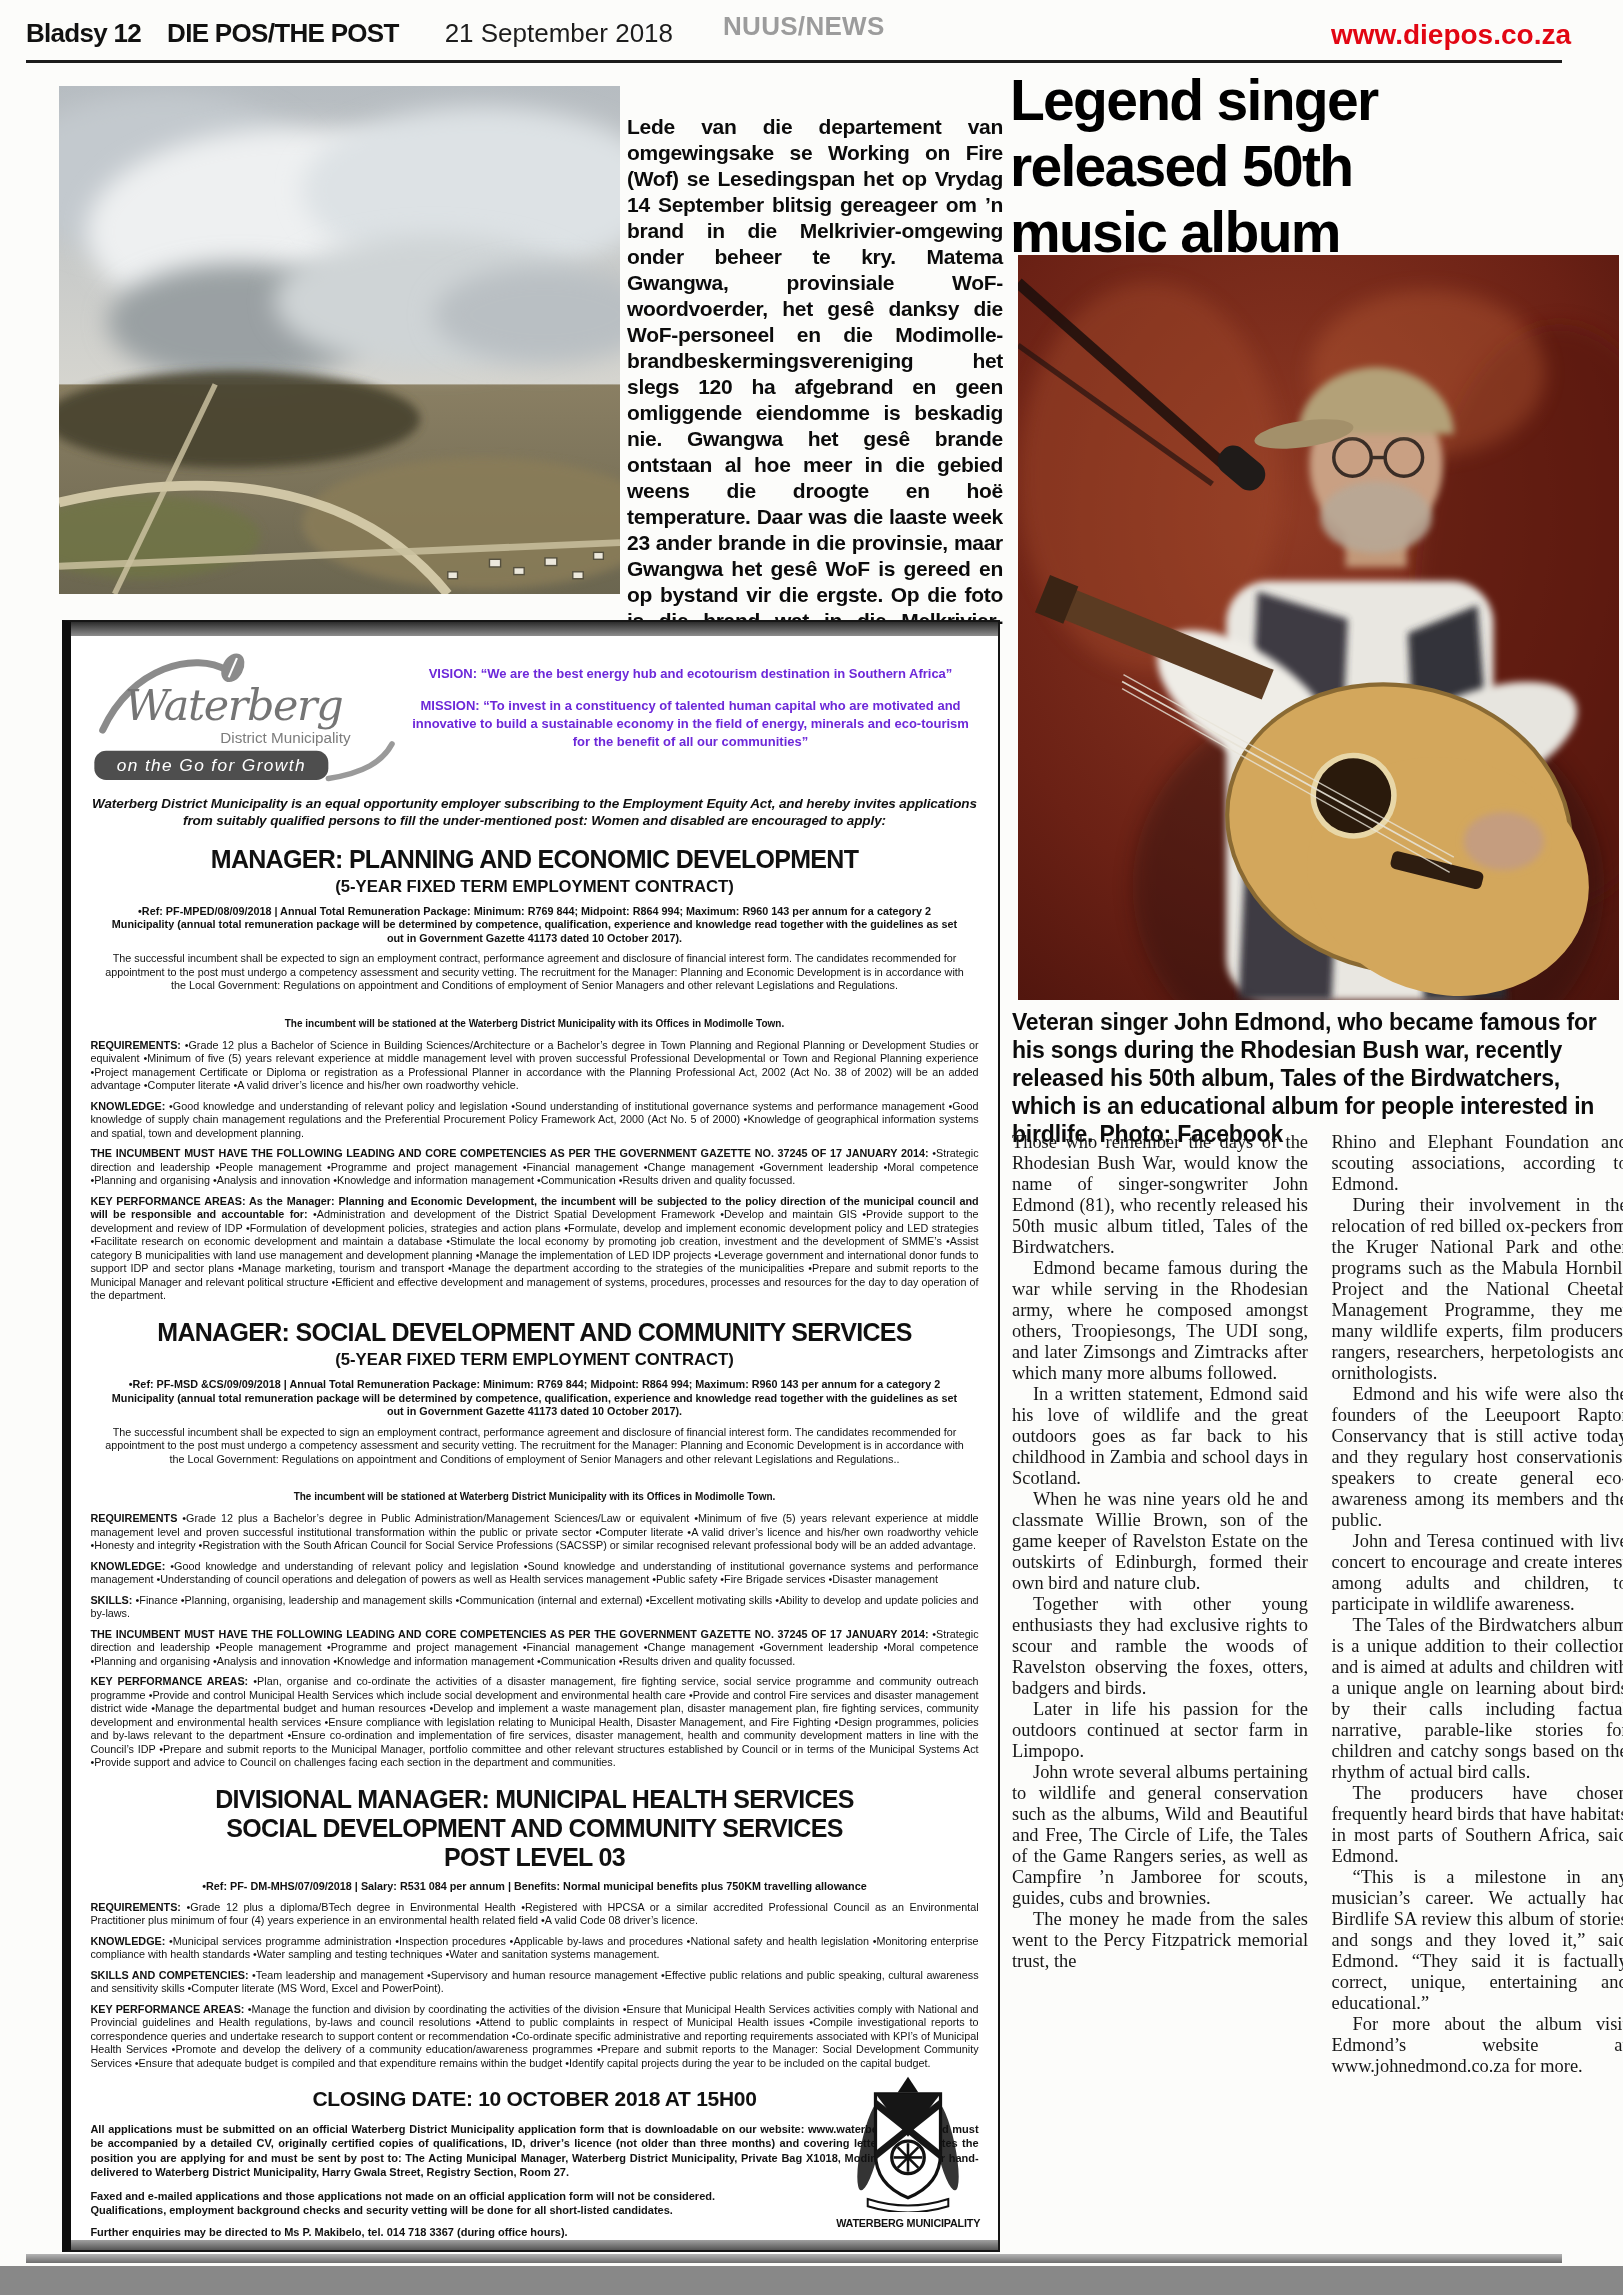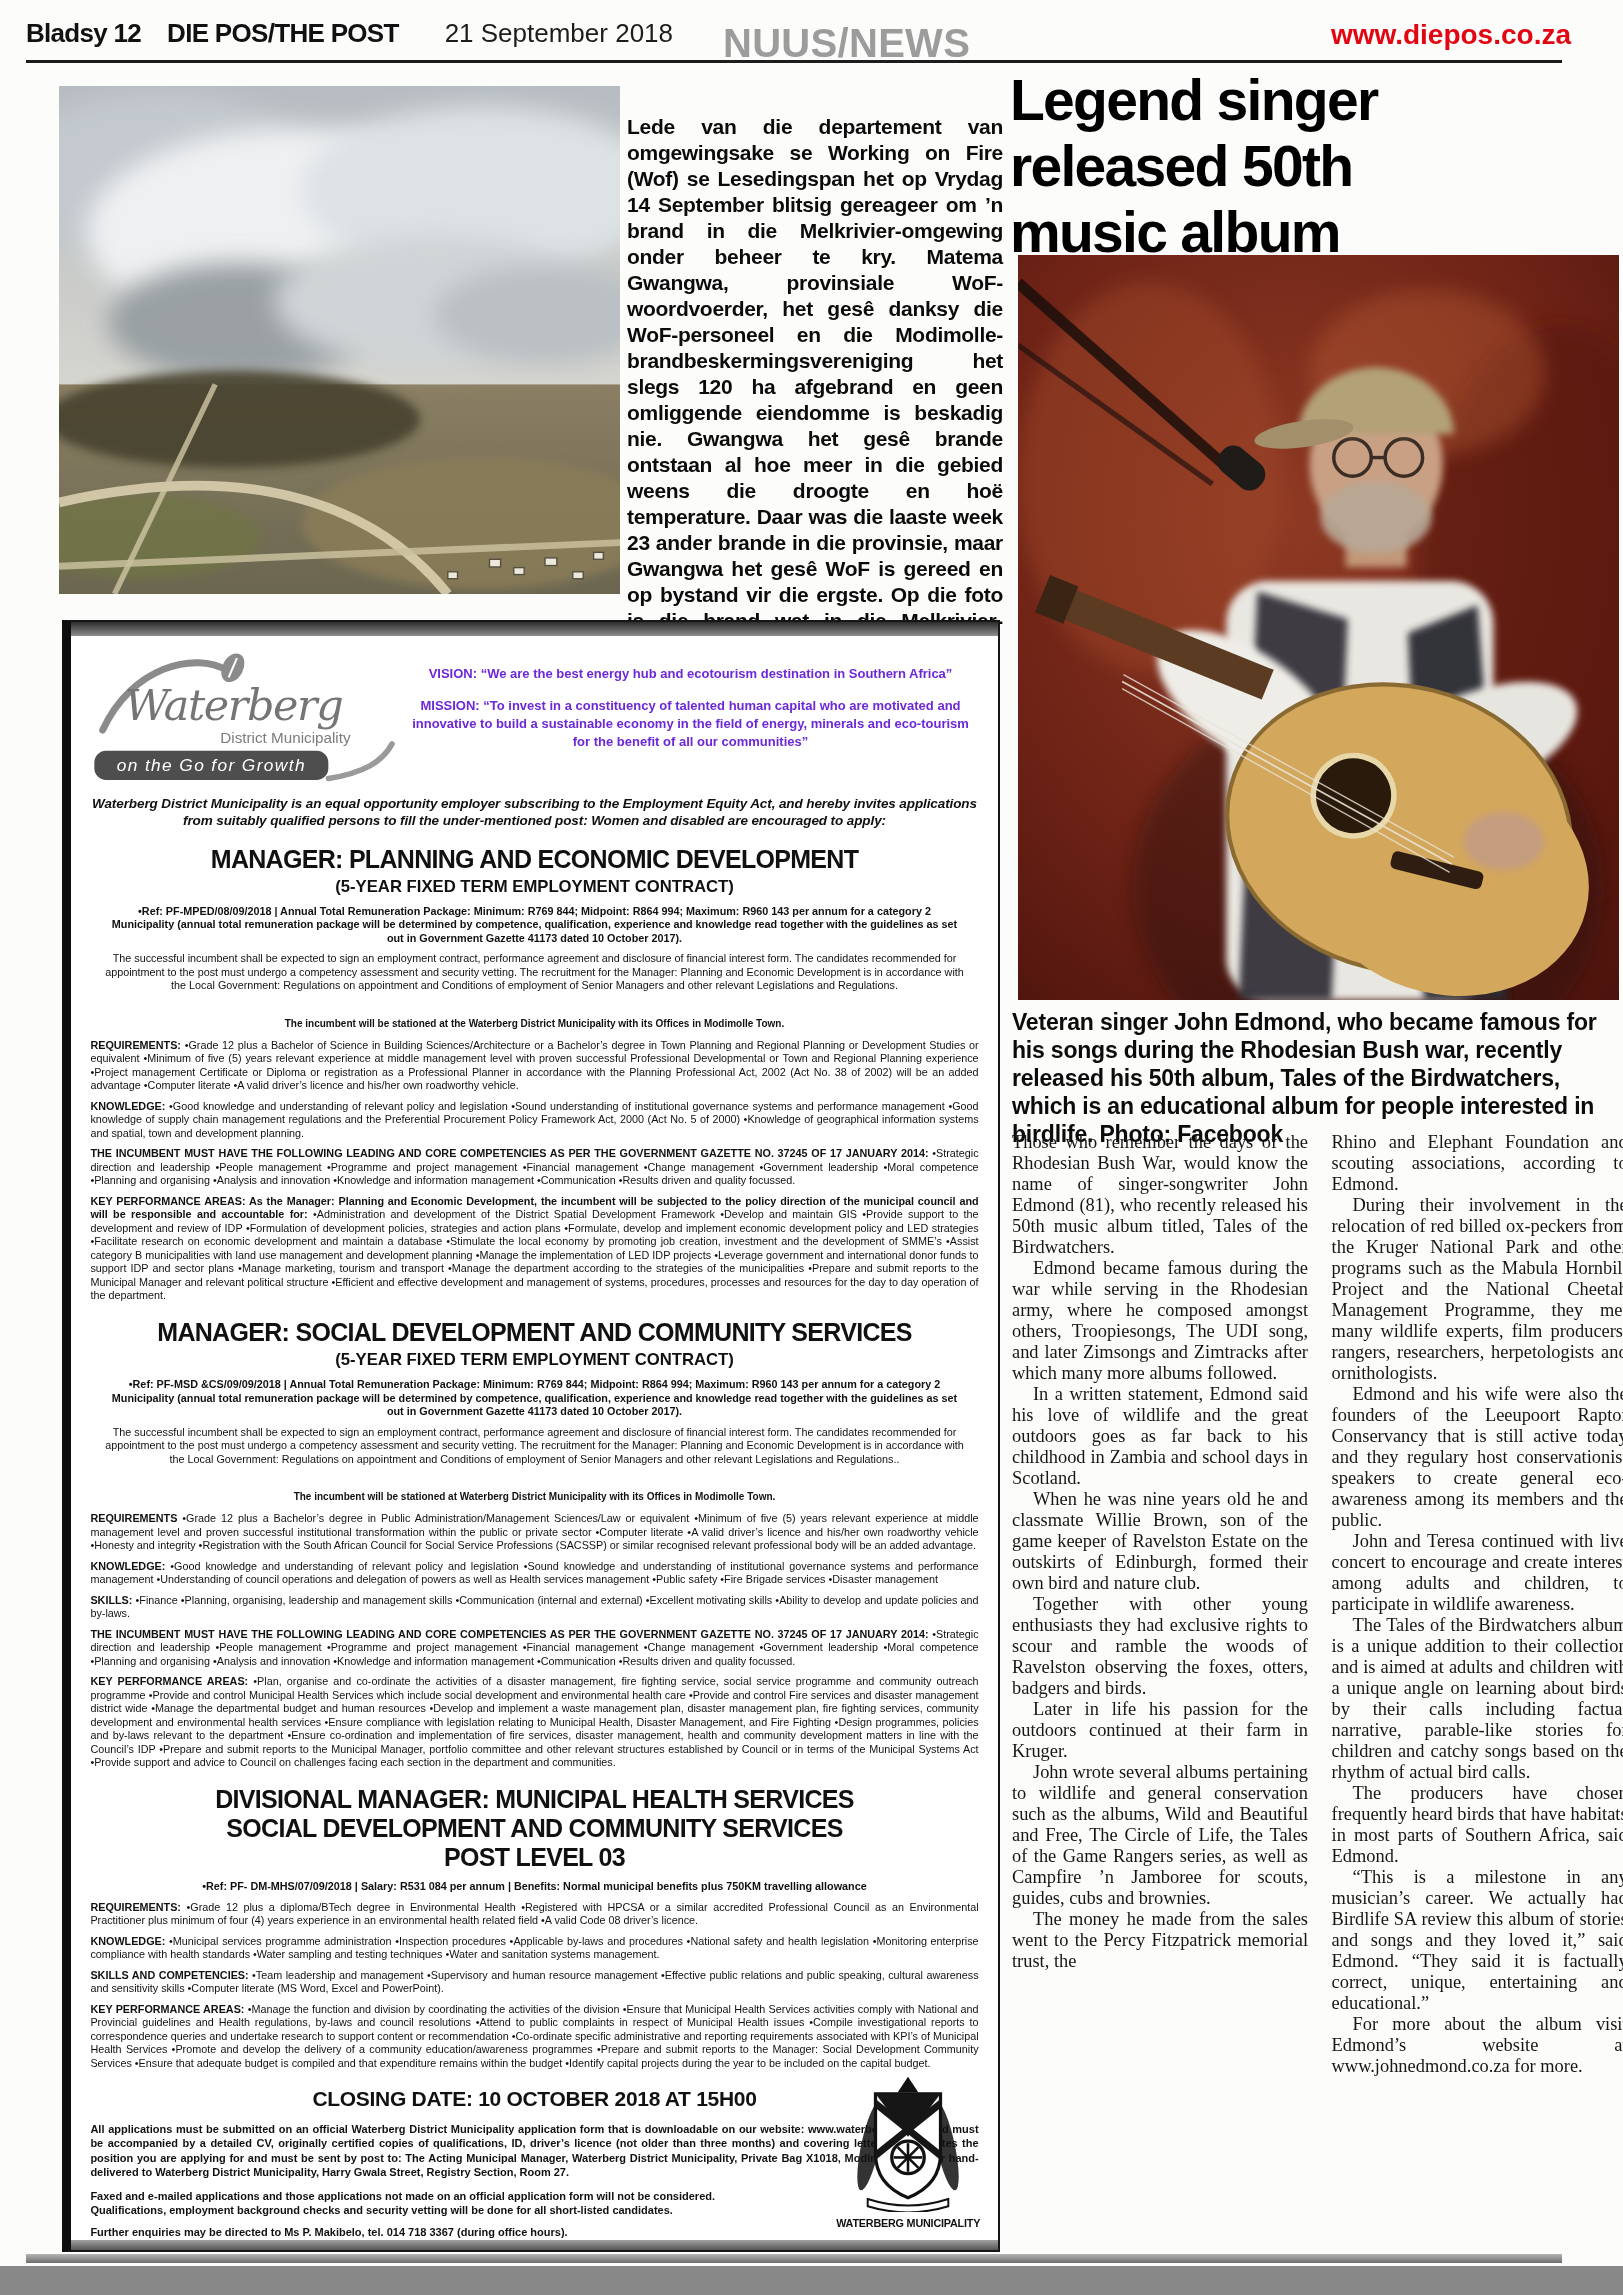--- a/index.html
+++ b/index.html
@@ -1,21 +1,21 @@
 <!DOCTYPE html>
 <html style="font-size:11px"><head>
 <meta charset="utf-8">
 <style>
   html,body{margin:0;padding:0;background:#888;}
   .page{position:relative;width:1623px;height:2266px;background:#fcfcfa;font-family:"Liberation Sans",sans-serif;color:#111;overflow:hidden;}
   
   #masthead-left{position:absolute;left:26px;top:18px;font-size:26px;display:flex;gap:26px;align-items:baseline;}
   .mh-bold{font-weight:700;letter-spacing:-0.7px;}
   .mh-date{font-weight:400;color:#1d1d1d;margin-left:20px;}
-  #masthead-section{position:absolute;left:723px;top:21px;font-size:40px;font-weight:700;color:#9c9c9c;letter-spacing:0.3px;}
+  #masthead-section{position:absolute;left:723px;top:11px;font-size:26px;font-weight:700;color:#9c9c9c;letter-spacing:0.3px;}
   #masthead-url{position:absolute;right:52px;top:19.4px;font-size:28px;font-weight:700;color:#e20613;}
   #masthead-rule{position:absolute;left:26px;width:1536px;top:60px;height:2.8px;background:#1c1c1c;}
   
   #fire-photo{position:absolute;left:59px;top:86px;width:561px;height:508px;background:#cfd2d4;}
   #fire-text{position:absolute;left:627px;top:114px;width:376px;font-size:21px;line-height:26px;font-weight:700;text-align:justify;letter-spacing:-0.3px;color:#0b0b0b;}
   
   #singer-headline{position:absolute;left:1010px;top:67px;width:625px;margin:0;font-size:57px;line-height:66px;font-weight:700;letter-spacing:-1.7px;color:#000;}
   .headline-line{display:block;}
   #singer-photo{position:absolute;left:1018px;top:255px;width:601px;height:745px;background:#5a1a12;}
   #singer-caption{position:absolute;left:1012px;top:1008px;width:616px;font-size:23px;line-height:28px;font-weight:700;letter-spacing:-0.2px;color:#0b0b0b;}
@@ -173,21 +173,21 @@
 
   <div id="singer-caption">Veteran singer John Edmond, who became famous for his songs during the Rhodesian Bush war, recently released his 50th album, Tales of the Birdwatchers, which is an educational album for people interested in birdlife. Photo: Facebook</div>
 
   <div id="singer-article">
     <div class="article-col">
         <p class="article-para">Those who remember the days of the Rhodesian Bush War, would know the name of singer-songwriter John Edmond (81), who recently released his 50th music album titled, Tales of the Birdwatchers.</p>
         <p class="article-para">Edmond became famous during the war while serving in the Rhodesian army, where he composed amongst others, Troopiesongs, The UDI song, and later Zimsongs and Zimtracks after which many more albums followed.</p>
         <p class="article-para">In a written statement, Edmond said his love of wildlife and the great outdoors goes as far back to his childhood in Zambia and school days in Scotland.</p>
         <p class="article-para">When he was nine years old he and classmate Willie Brown, son of the game keeper of Ravelston Estate on the outskirts of Edinburgh, formed their own bird and nature club.</p>
         <p class="article-para">Together with other young enthusiasts they had exclusive rights to scour and ramble the woods of Ravelston observing the foxes, otters, badgers and birds.</p>
-        <p class="article-para">Later in life his passion for the outdoors continued at their farm in Kruger.</p>
+        <p class="article-para">Later in life his passion for the outdoors continued at sector farm in Limpopo.</p>
         <p class="article-para">John wrote several albums pertaining to wildlife and general conservation such as the albums, Wild and Beautiful and Free, The Circle of Life, the Tales of the Game Rangers series, as well as Campfire ’n Jamboree for scouts, guides, cubs and brownies.</p>
         <p class="article-para">The money he made from the sales went to the Percy Fitzpatrick memorial trust, the</p>
       </div>
     <div class="article-col">
         <p class="article-para">Rhino and Elephant Foundation and scouting associations, according to Edmond.</p>
         <p class="article-para">During their involvement in the relocation of red billed ox-peckers from the Kruger National Park and other programs such as the Mabula Hornbill Project and the National Cheetah Management Programme, they met many wildlife experts, film producers, rangers, researchers, herpetologists and ornithologists.</p>
         <p class="article-para">Edmond and his wife were also the founders of the Leeupoort Raptor Conservancy that is still active today and they regulary host conservationist speakers to create general eco-awareness among its members and the public.</p>
         <p class="article-para">John and Teresa continued with live concert to encourage and create interest among adults and children, to participate in wildlife awareness.</p>
         <p class="article-para">The Tales of the Birdwatchers album is a unique addition to their collection and is aimed at adults and children with a unique angle on learning about birds by their calls including factual narrative, parable-like stories for children and catchy songs based on the rhythm of actual bird calls.</p>
         <p class="article-para">The producers have chosen frequently heard birds that have habitats in most parts of Southern Africa, said Edmond.</p>

